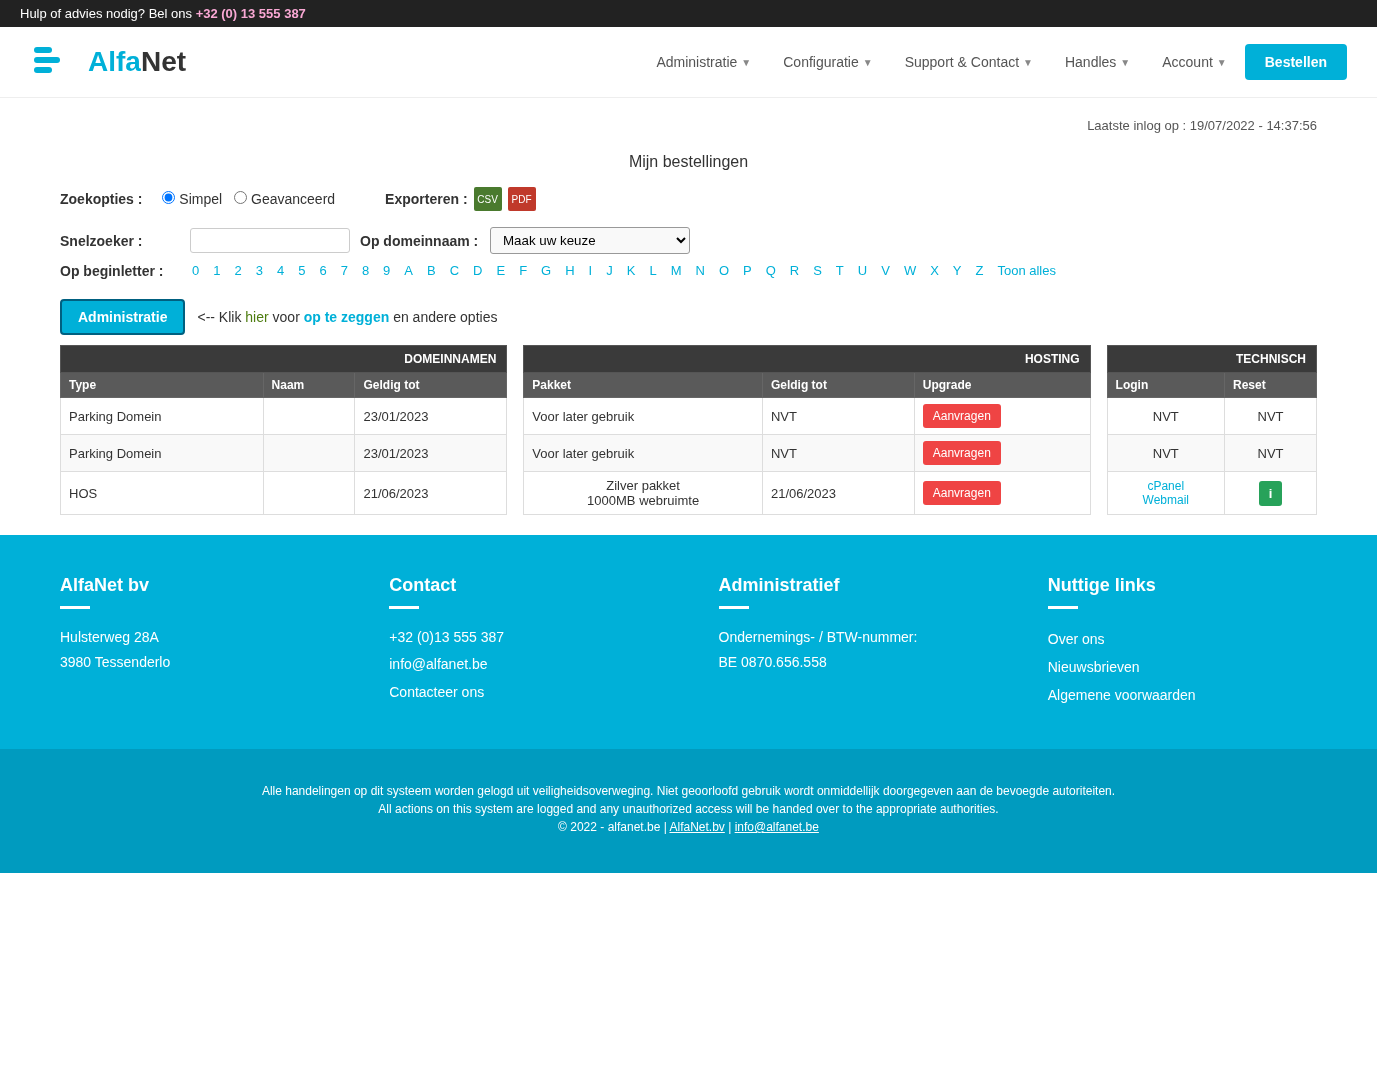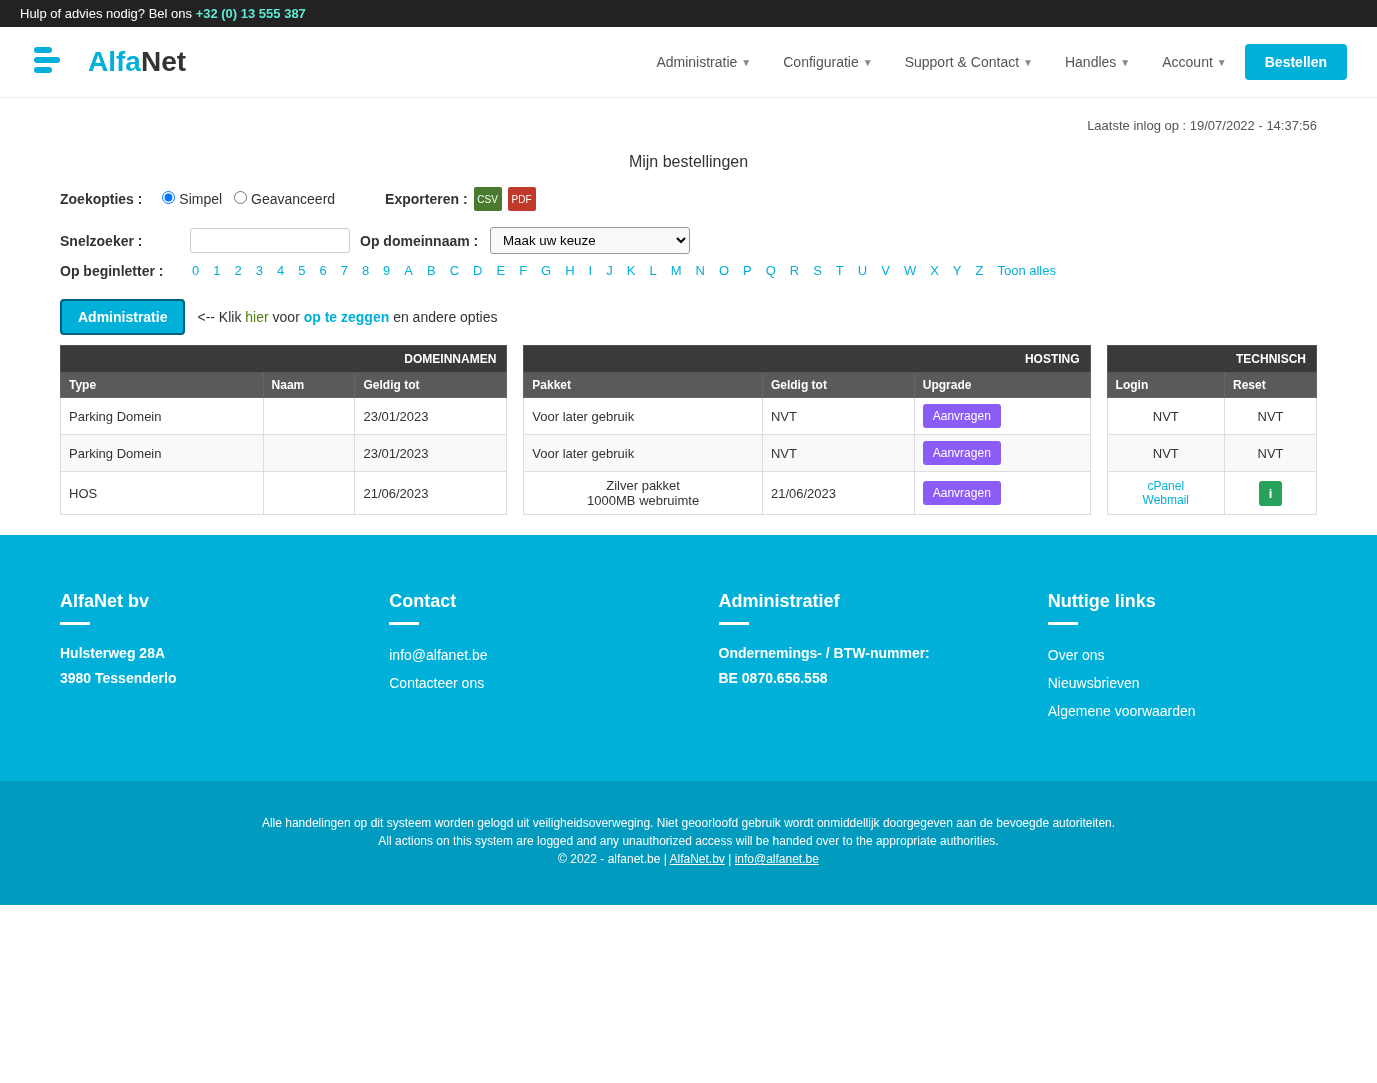--- a/index.html
+++ b/index.html
@@ -5,21 +5,21 @@
     * { box-sizing: border-box; margin: 0; padding: 0; }
     body { font-family: Arial, sans-serif; font-size: 14px; color: #333; background: #fff; }
 
     
     .top-bar {
       background: #222;
       color: #fff;
       padding: 6px 20px;
       font-size: 13px;
     }
-    .top-bar strong { color: #5eead4; }
+    .top-bar strong { color: #f9a8d4; }
 
     
     .header {
       display: flex;
       align-items: center;
       padding: 10px 30px;
       border-bottom: 1px solid #eee;
     }
     .logo-area {
       display: flex;
@@ -200,21 +200,21 @@
     }
     .orders-table td {
       padding: 6px 8px;
       border: 1px solid #ddd;
       font-size: 13px;
       vertical-align: middle;
     }
     .orders-table tr:nth-child(even) td { background: #f9f9f9; }
 
     .btn-aanvragen {
-      background: #8b5cf6;
+      background: #ef4444;
       color: #fff;
       border: none;
       padding: 5px 10px;
       border-radius: 3px;
       cursor: pointer;
       font-size: 12px;
       white-space: nowrap;
     }
 
     .btn-info {
@@ -233,37 +233,37 @@
       text-decoration: none;
       font-size: 12px;
       display: block;
       text-align: center;
     }
 
     
     .footer-main {
       background: #00b0d8;
       color: #fff;
-      padding: 56px 60px;
+      padding: 40px 60px;
       display: flex;
       gap: 60px;
     }
     .footer-col { flex: 1; }
     .footer-col h3 {
       font-size: 18px;
       font-weight: bold;
       margin-bottom: 10px;
     }
     .footer-col .underline-bar {
       width: 30px;
       height: 3px;
       background: #fff;
       margin-bottom: 16px;
     }
-    .footer-col p { font-size: 14px; line-height: 1.8; font-weight: bold; }
+    .footer-col p { font-size: 14px; line-height: 1.8; }
     .footer-col a {
       color: #fff;
       text-decoration: none;
       font-size: 14px;
       display: block;
       line-height: 2;
     }
 
     .footer-bottom {
       background: #009bbf;
@@ -480,20 +480,21 @@
     <h3>AlfaNet bv</h3>
     <div class="underline-bar"></div>
     <p>
       <span>Hulsterweg 28A</span><br>
       <span>3980 Tessenderlo</span>
     </p>
   </div>
   <div class="footer-col">
     <h3>Contact</h3>
     <div class="underline-bar"></div>
+    <p>+32 (0)13 555 387</p>
     <a href="#">info@alfanet.be</a>
     <a href="#">Contacteer ons</a>
   </div>
   <div class="footer-col">
     <h3>Administratief</h3>
     <div class="underline-bar"></div>
     <p>Ondernemings- / BTW-nummer:</p>
     <p>BE 0870.656.558</p>
   </div>
   <div class="footer-col">

